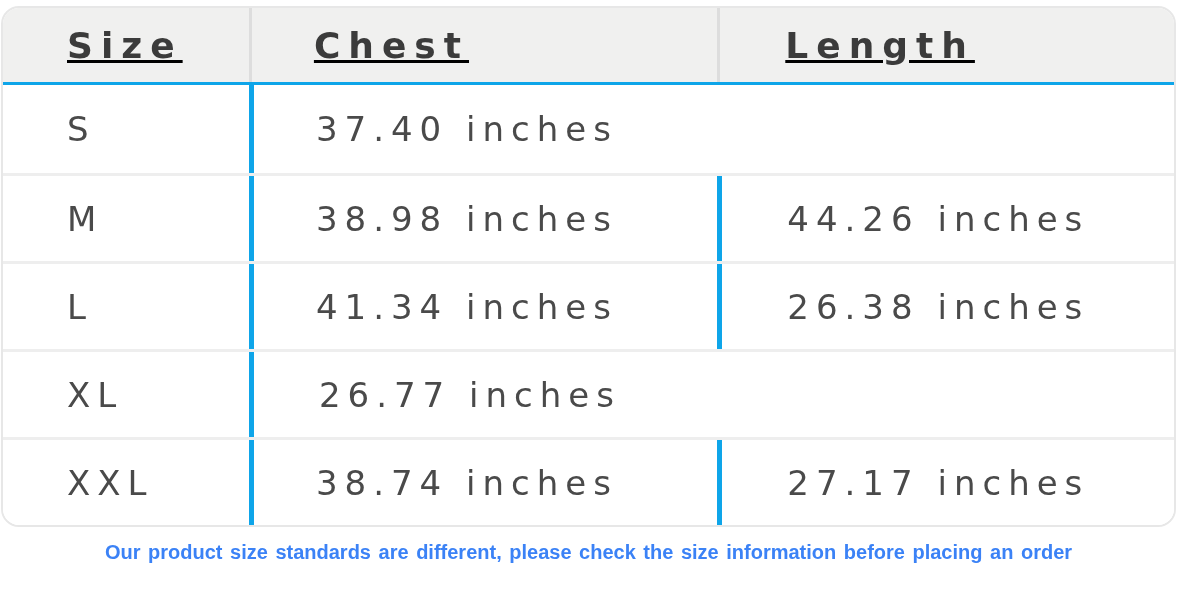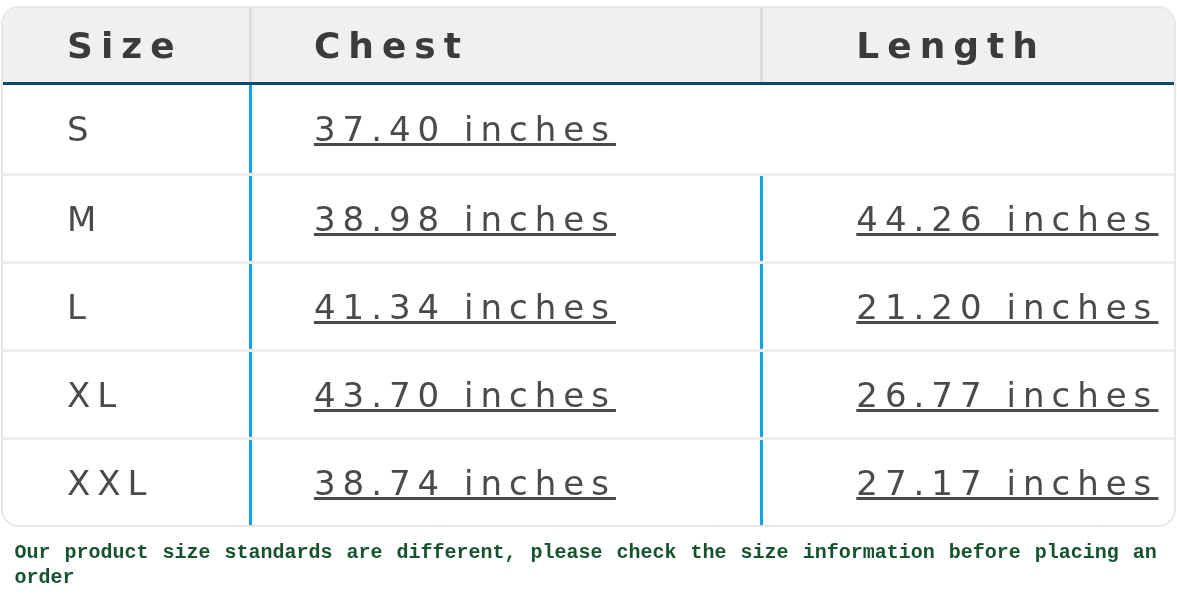--- a/index.html
+++ b/index.html
@@ -17,50 +17,52 @@
     overflow: hidden;
     background: #ffffff;
   }
   .t-row {
     display: grid;
     grid-template-columns: 21% 40% 39%;
   }
   .t-head {
     background: #f0f0ef;
     height: 77px;
-    border-bottom: 3px solid #0c4a6e;
+    border-bottom: 3px solid #0ea5e9;
+    text-decoration: underline;
   }
   .t-head .t-cell {
     font-weight: bold;
     font-size: 36px;
     letter-spacing: 8px;
     color: #3b3b3b;
   }
   .t-head .t-cell + .t-cell { border-left: 3px solid #dddddd; }
   .t-body-row { height: 88px; background: #ffffff; }
   .t-body-row + .t-body-row { border-top: 3px solid #eeeeee; }
-  .t-body-row .t-cell + .t-cell { border-left: 3px solid #0ea5e9; text-decoration: underline; }
+  .t-body-row .t-cell + .t-cell { border-left: 5px solid #0ea5e9; }
   .t-cell {
     display: flex;
     align-items: center;
     font-size: 34px;
     letter-spacing: 7px;
     color: #4a4a4a;
   }
   .t-cell.c1 { padding-left: 64px; }
   .t-cell.c2 { padding-left: 62px; }
-  .t-cell.c3 { padding-left: 93px; margin-left: 43px; }
+  .t-cell.c3 { padding-left: 65px; }
   .size-note {
     width: 1148px;
     margin: 13px auto 0 auto;
-    font-family: Liberation Mono, monospace;
+    text-align: center;
+    font-family: Liberation Sans, sans-serif;
     font-weight: bold;
     font-size: 20px;
     line-height: 25px;
-    color: #14532d;
+    color: #3b82f6;
     word-spacing: 2px;
   }
 </style>
 </head>
 <body>
 
 <div class="size-table">
   <div class="t-row t-head">
     <div class="t-cell c1">Size</div>
     <div class="t-cell c2">Chest</div>
@@ -74,26 +76,25 @@
 
   <div class="t-row t-body-row">
     <div class="t-cell c1">M</div>
     <div class="t-cell c2">38.98 inches</div>
     <div class="t-cell c3">44.26 inches</div>
   </div>
 
   <div class="t-row t-body-row">
     <div class="t-cell c1">L</div>
     <div class="t-cell c2">41.34 inches</div>
-    <div class="t-cell c3">21.20 inches</div>
+    <div class="t-cell c3">26.38 inches</div>
   </div>
 
   <div class="t-row t-body-row">
     <div class="t-cell c1">XL</div>
-    <div class="t-cell c2">43.70 inches</div>
     <div class="t-cell c3">26.77 inches</div>
   </div>
 
   <div class="t-row t-body-row">
     <div class="t-cell c1">XXL</div>
     <div class="t-cell c2">38.74 inches</div>
     <div class="t-cell c3">27.17 inches</div>
   </div>
 </div>
 

